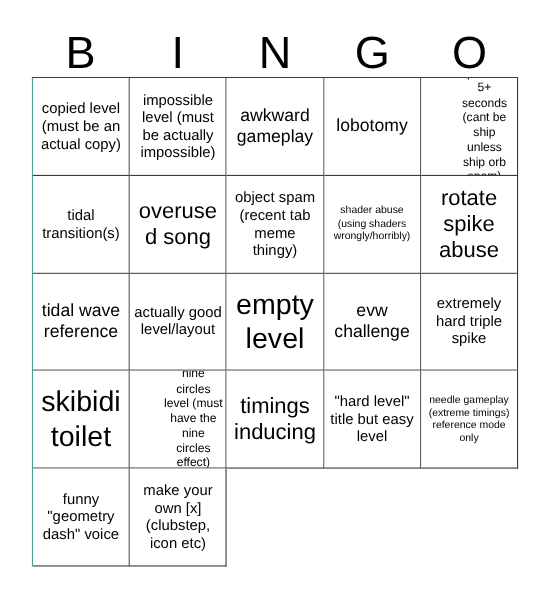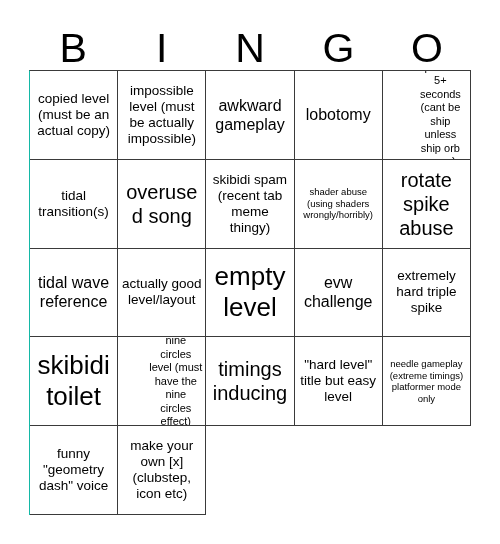--- a/index.html
+++ b/index.html
@@ -115,21 +115,21 @@
         <span class="cell-text">spam for 5+ seconds (cant be ship unless ship orb spam)</span>
       </div>
     <div class="bingo-cell size-md">
         <span class="cell-text">tidal transition(s)</span>
       </div>
     <div class="bingo-cell size-xl">
         <span class="cell-text">overused song</span>
       </div>
 
     <div class="bingo-cell size-md">
-        <span class="cell-text">skibidi spam (recent tab meme thingy)</span>
+        <span class="cell-text">object spam (recent tab meme thingy)</span>
       </div>
     <div class="bingo-cell size-xs">
         <span class="cell-text">shader abuse (using shaders wrongly/horribly)</span>
       </div>
     <div class="bingo-cell size-xl">
         <span class="cell-text">rotate spike abuse</span>
       </div>
     <div class="bingo-cell size-lg">
         <span class="cell-text">tidal wave reference</span>
       </div>
@@ -153,21 +153,21 @@
         <span class="cell-text">nine circles level (must have the nine circles effect)</span>
       </div>
 
     <div class="bingo-cell size-xl">
         <span class="cell-text">timings inducing</span>
       </div>
     <div class="bingo-cell size-md">
         <span class="cell-text">"hard level" title but easy level</span>
       </div>
     <div class="bingo-cell size-xs">
-        <span class="cell-text">needle gameplay (extreme timings) platformer mode only</span>
+        <span class="cell-text">needle gameplay (extreme timings) reference mode only</span>
       </div>
     <div class="bingo-cell size-md">
         <span class="cell-text">funny "geometry dash" voice</span>
       </div>
     <div class="bingo-cell size-md">
         <span class="cell-text">make your own [x] (clubstep, icon etc)</span>
       </div>
   </div>
 
 </div>

